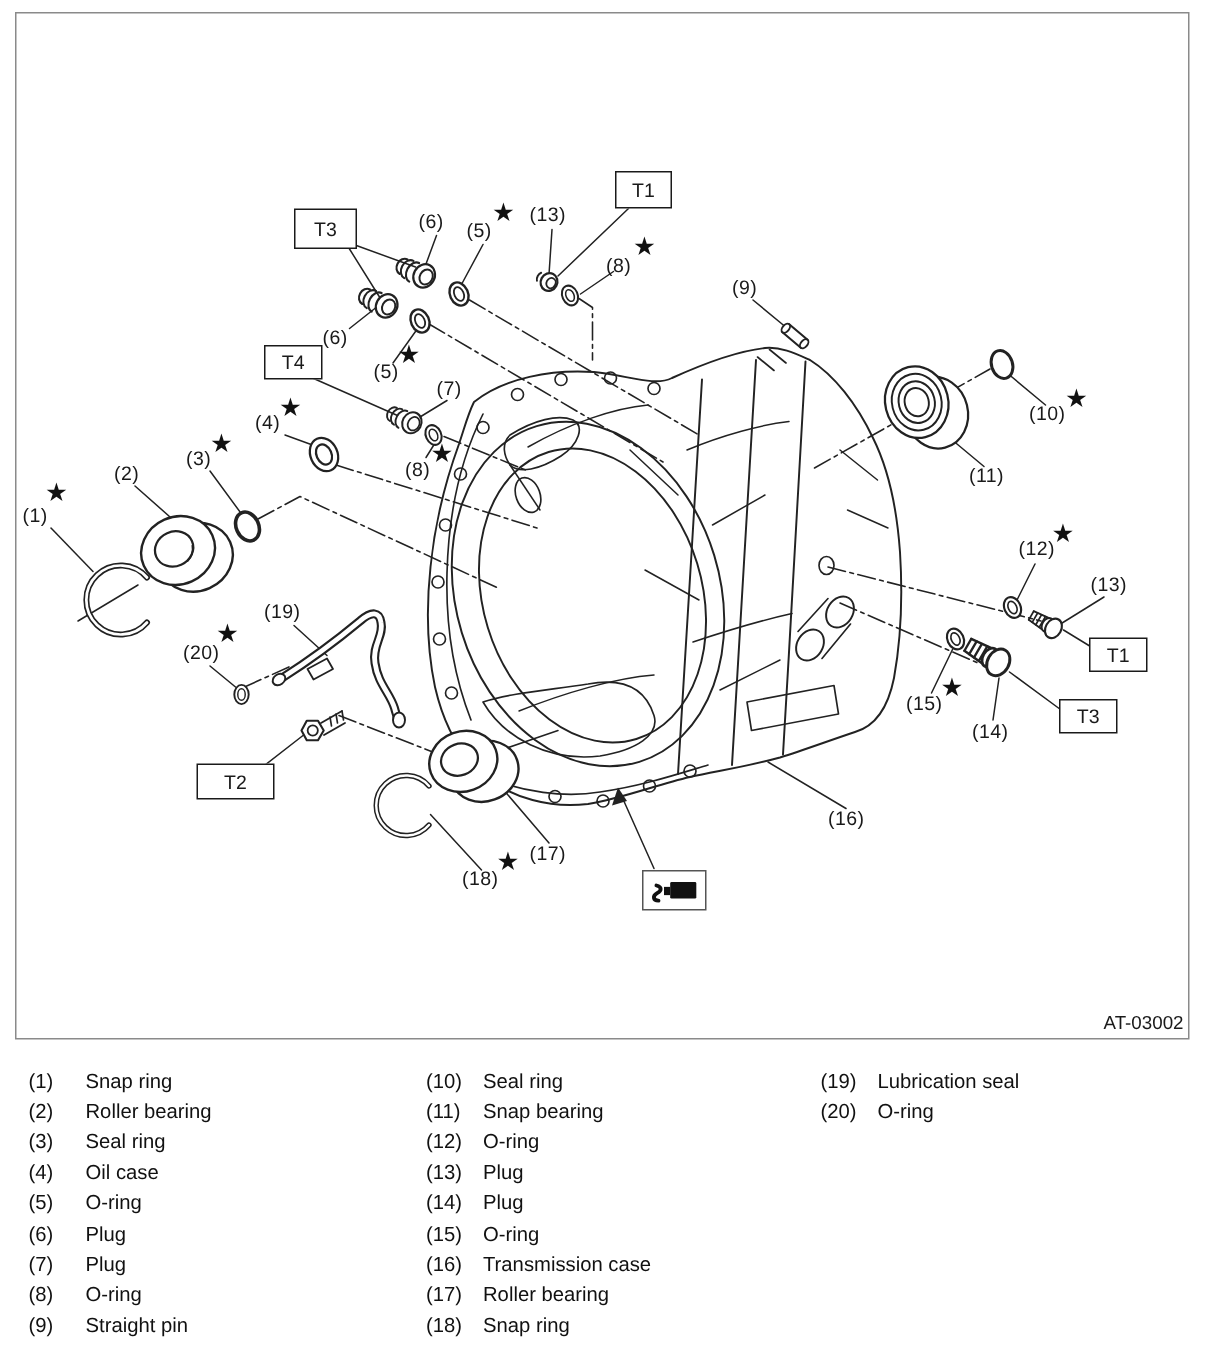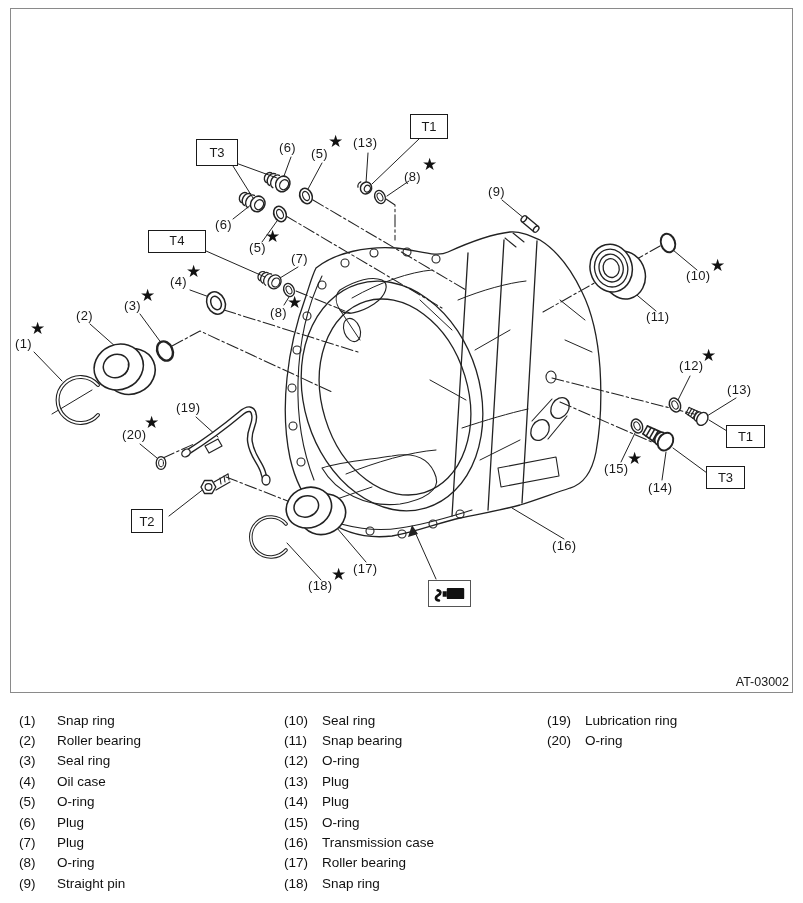--- a/index.html
+++ b/index.html
@@ -286,22 +286,22 @@
       <span class="star" style="left: 627px; top: 450px;">★</span>
       <span class="callout" style="left: 552px; top: 539px;">(16)</span>
       <span class="callout" style="left: 353px; top: 562px;">(17)</span>
       <span class="callout" style="left: 308px; top: 579px;">(18)</span>
       <span class="star" style="left: 331px; top: 566px;">★</span>
       <span class="callout" style="left: 176px; top: 401px;">(19)</span>
       <span class="callout" style="left: 122px; top: 428px;">(20)</span>
       <span class="star" style="left: 144px; top: 414px;">★</span>
       <div class="toolbox" style="left: 196px; top: 139px; width: 42px; height: 27px;">T3</div>
       <div class="toolbox" style="left: 410px; top: 114px; width: 38px; height: 25px;">T1</div>
-      <div class="toolbox" style="left: 148px; top: 230px; width: 58px; height: 23px; font-family: Liberation Mono, monospace;">T4</div>
-      <div class="toolbox" style="left: 131px; top: 509px; width: 32px; height: 24px;">T2</div>
+      <div class="toolbox" style="left: 176px; top: 230px; width: 39px; height: 23px;">T4</div>
+      <div class="toolbox" style="left: 131px; top: 509px; width: 52px; height: 24px;">T2</div>
       <div class="toolbox" style="left: 726px; top: 425px; width: 39px; height: 23px;">T1</div>
       <div class="toolbox" style="left: 706px; top: 466px; width: 39px; height: 23px;">T3</div>
     </div>
 
   <div class="sealant">
     <svg width="38" height="22" viewBox="0 0 40 24">
       <path d="M8,19 C4,19 3.5,15.5 7,13.5 C10.5,11.5 10.5,9 6.5,8" stroke="#111" stroke-width="2.8" fill="none" stroke-linecap="round"></path>
       <rect x="12" y="9" width="4.5" height="6" fill="#111"></rect>
       <rect x="16.5" y="5.5" width="19" height="12" rx="1" fill="#111"></rect>
     </svg>
@@ -382,21 +382,21 @@
           <span>Roller bearing</span>
         </div>
         <div class="legend-row">
           <span class="legend-num">(18)</span>
           <span>Snap ring</span>
         </div>
       </div>
     <div class="legend-col" style="left:547px">
         <div class="legend-row">
           <span class="legend-num">(19)</span>
-          <span>Lubrication ring</span>
+          <span>Lubrication seal</span>
         </div>
         <div class="legend-row">
           <span class="legend-num">(20)</span>
           <span>O-ring</span>
         </div>
       </div>
   </div>
 </div>
 
 </body></html>

